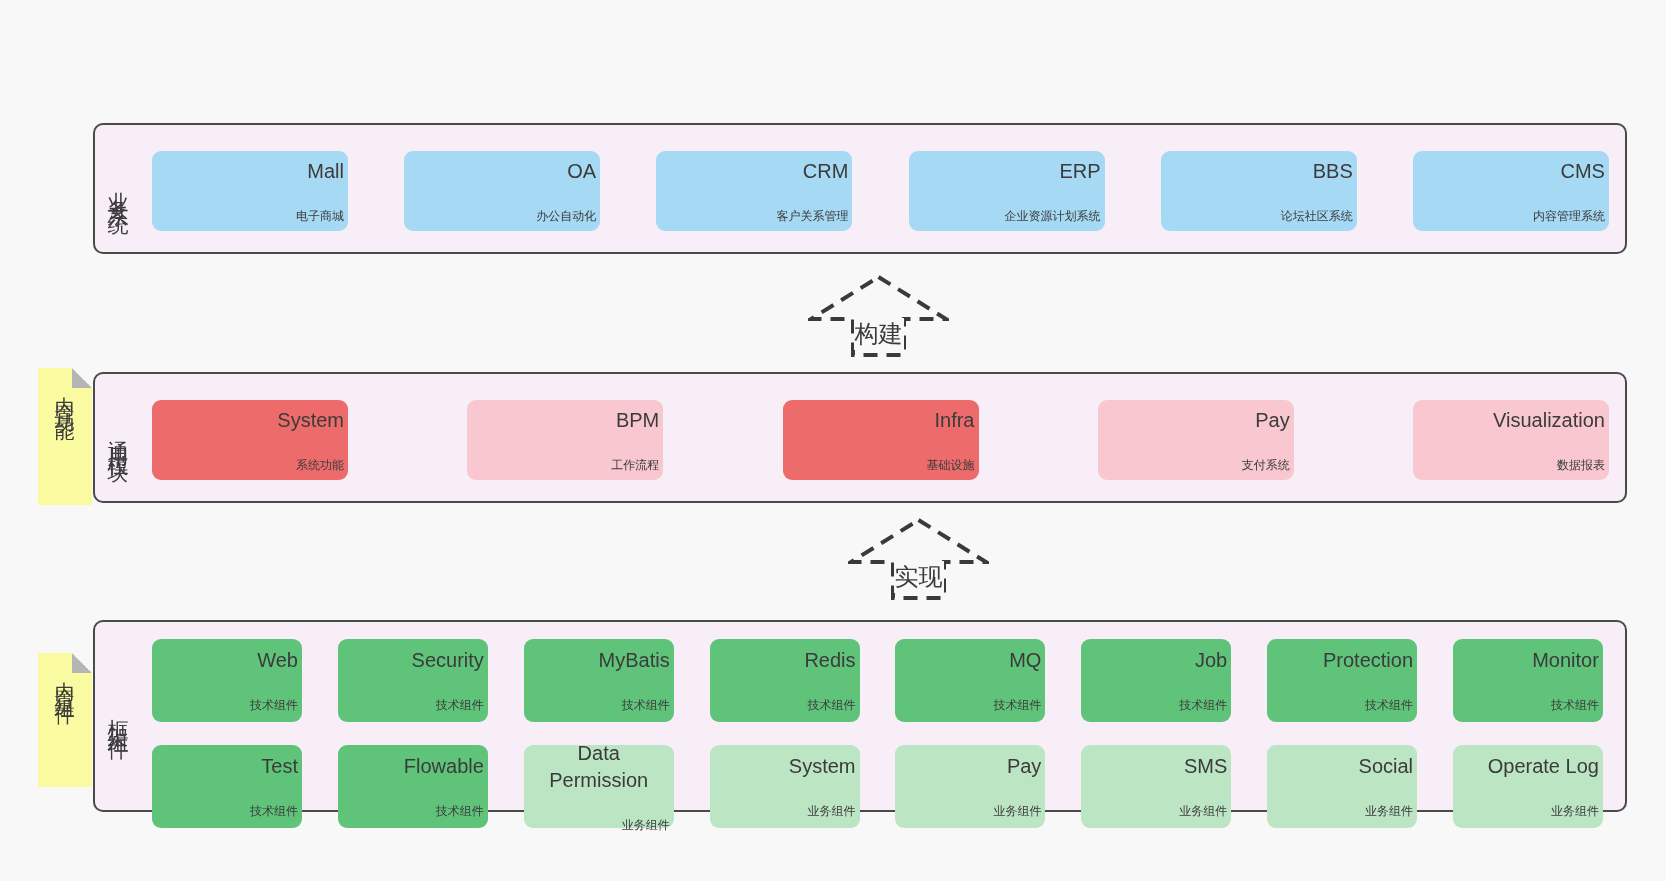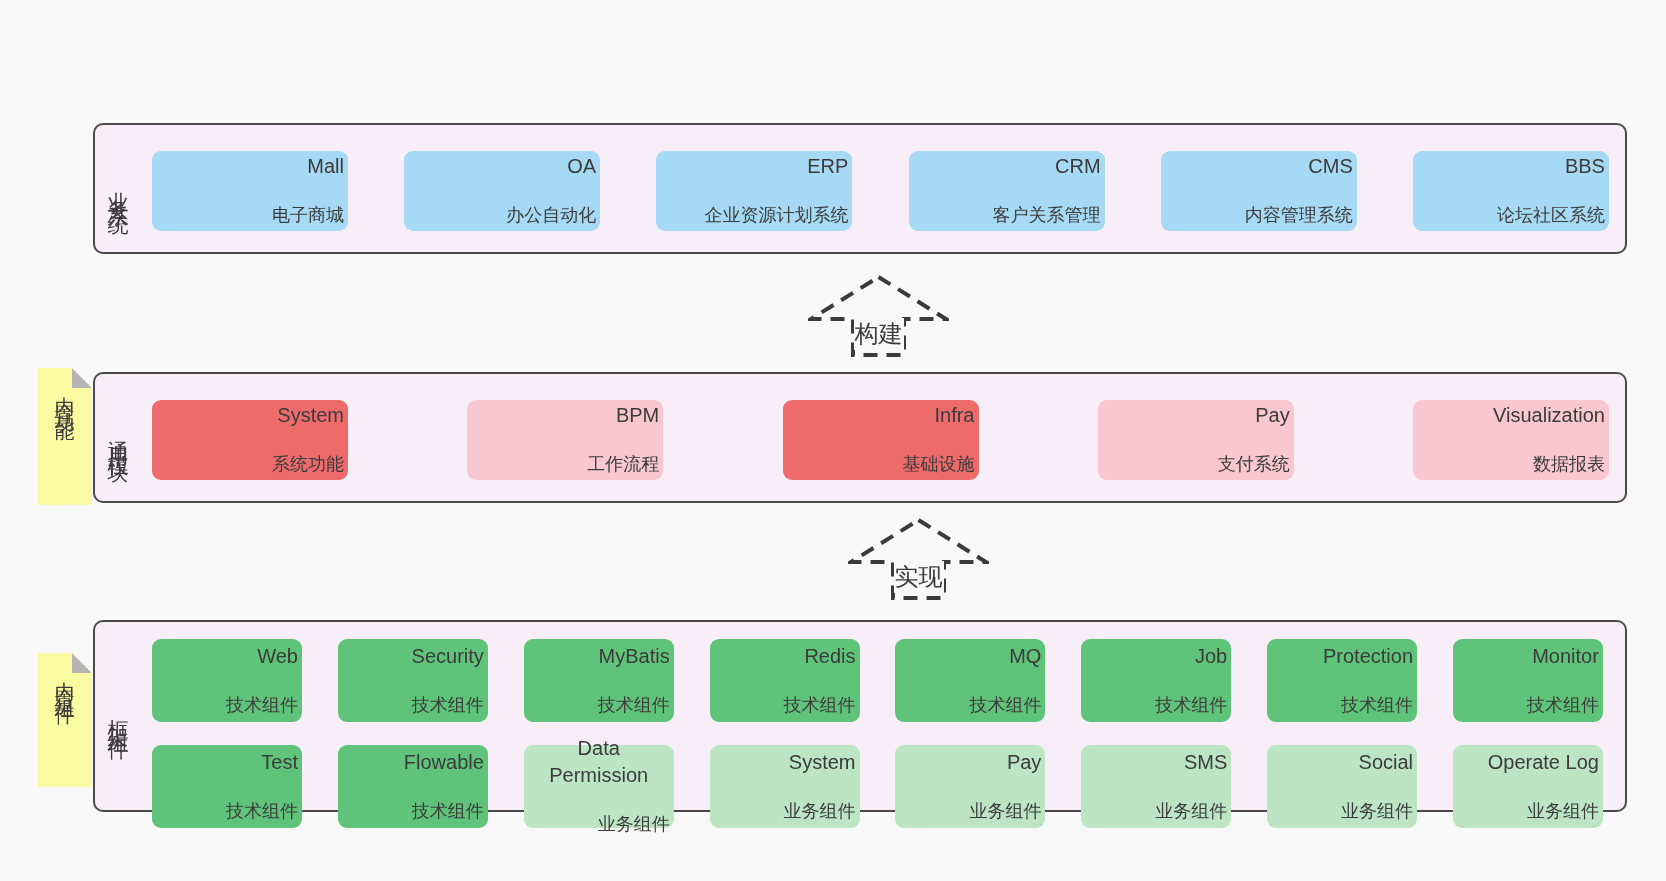--- a/index.html
+++ b/index.html
@@ -47,21 +47,21 @@
   .row-8a{left:57px;right:22px;top:17px;height:83px;}
   .row-8b{left:57px;right:22px;top:123px;height:83px;}
   .box{
     border-radius:9px;
     display:flex;flex-direction:column;justify-content:center;align-items:flex-end;
     text-align:center;padding:2px 4px;
   }
   .row-6 .box{width:196px;}
   .row-8a .box,.row-8b .box{width:150px;}
   .box-name{font-size:20px;line-height:1.35;}
-  .box-desc{font-size:18px;line-height:1.4;margin-top:23px;}
+  .box-desc{font-size:12px;line-height:1.4;margin-top:23px;}
   .v-blue{background:var(--blue);}
   .v-red{background:var(--red);}
   .v-pink{background:var(--pink);}
   .v-green{background:var(--green);}
   .v-green-light{background:var(--green_light);}
   .sticky{
     position:absolute;left:38px;width:54px;z-index:1;
     background:var(--yellow);
     clip-path:polygon(0 0, calc(100% - 20px) 0, 100% 20px, 100% 100%, 0 100%);
     display:flex;justify-content:center;align-items:flex-start;
@@ -97,34 +97,34 @@
     <div class="row row-6">
       <div class="box v-blue">
         <div class="box-name">Mall</div>
         <div class="box-desc">电子商城</div>
       </div>
       <div class="box v-blue">
         <div class="box-name">OA</div>
         <div class="box-desc">办公自动化</div>
       </div>
       <div class="box v-blue">
+        <div class="box-name">CRM</div>
+        <div class="box-desc">客户关系管理</div>
+      </div>
+      <div class="box v-blue">
         <div class="box-name">ERP</div>
         <div class="box-desc">企业资源计划系统</div>
       </div>
       <div class="box v-blue">
-        <div class="box-name">CRM</div>
-        <div class="box-desc">客户关系管理</div>
+        <div class="box-name">BBS</div>
+        <div class="box-desc">论坛社区系统</div>
       </div>
       <div class="box v-blue">
         <div class="box-name">CMS</div>
         <div class="box-desc">内容管理系统</div>
-      </div>
-      <div class="box v-blue">
-        <div class="box-name">BBS</div>
-        <div class="box-desc">论坛社区系统</div>
       </div>
     </div>
   </section>
 
   <div class="arrow" id="arrow-build">
     <svg viewBox="0 0 141 84" width="141" height="84">
       <polygon points="70.5,3 138,45 96,45 96,81 45,81 45,45 3,45" fill="none" stroke="#3a3a3a" stroke-width="4" stroke-dasharray="14 9"></polygon>
     </svg>
     <span class="arrow-label">构建</span>
   </div>

